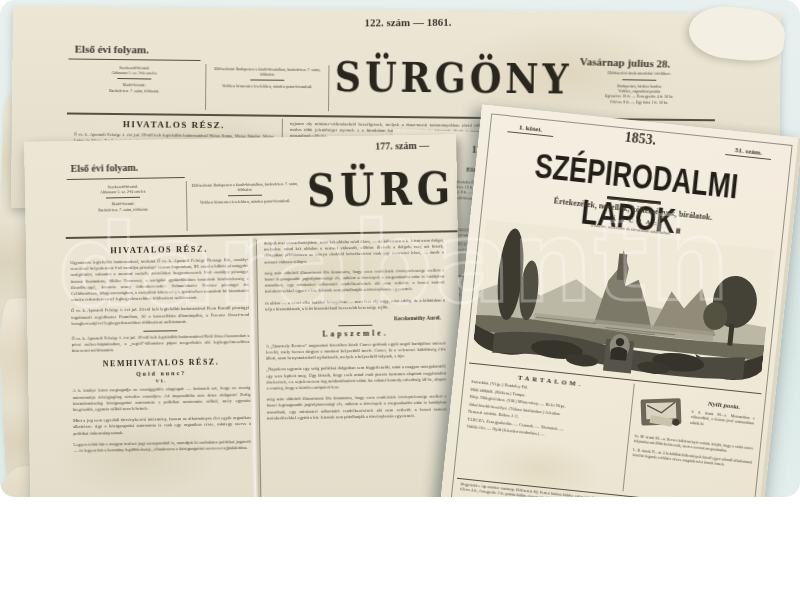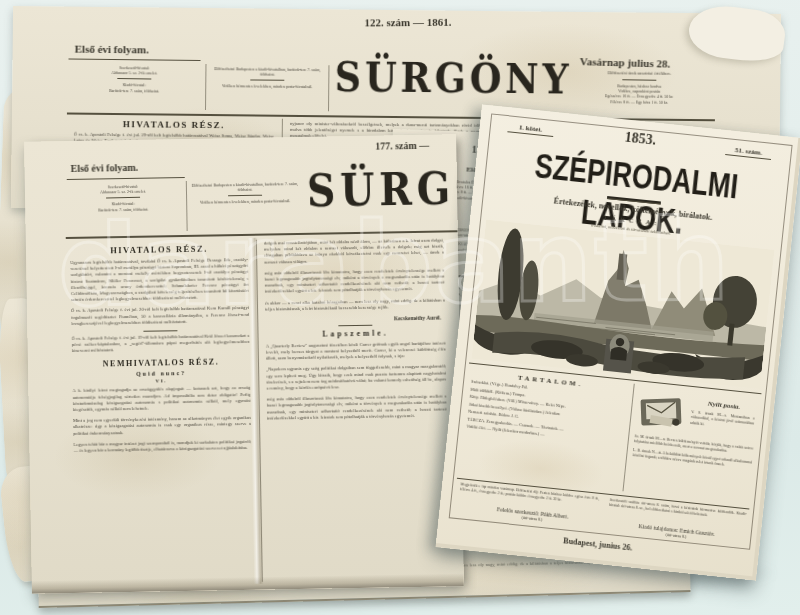--- a/index.html
+++ b/index.html
@@ -1,18 +1,18 @@
 <!DOCTYPE html>
 <html><head>
 <meta charset="utf-8">
 <style>
   html,body{margin:0;padding:0;}
-  #scene{position:relative;width:800px;height:615px;overflow:hidden;
+  #scene{position:relative;width:800px;height:497px;overflow:hidden;
     background:linear-gradient(175deg,#e9f1ef 0%,#e3eeec 45%,#dceae8 75%,#e2efec 100%);
-    font-family:"Liberation Serif","DejaVu Serif",serif;}
+    font-family:"Liberation Serif","DejaVu Serif",serif;border-radius:15px;}
   .sheet{position:absolute;box-sizing:border-box;}
   .paper-old{background:
     radial-gradient(ellipse 160px 70px at 72% 30%, rgba(165,135,75,.14), transparent 70%),
     radial-gradient(ellipse 120px 60px at 25% 70%, rgba(150,125,70,.12), transparent 70%),
     linear-gradient(180deg,#ece6d5 0%,#e7e1cf 55%,#e0dac7 100%);}
   .paper-bright{background:
     radial-gradient(ellipse 120px 60px at 60% 38%, rgba(170,135,70,.16), transparent 72%),
     radial-gradient(ellipse 90px 40px at 30% 80%, rgba(160,130,70,.12), transparent 70%),
     linear-gradient(168deg,#f4efe1 0%,#efe9d8 60%,#e7e0cc 100%);}
   .t{position:absolute;color:#3a372d;}

